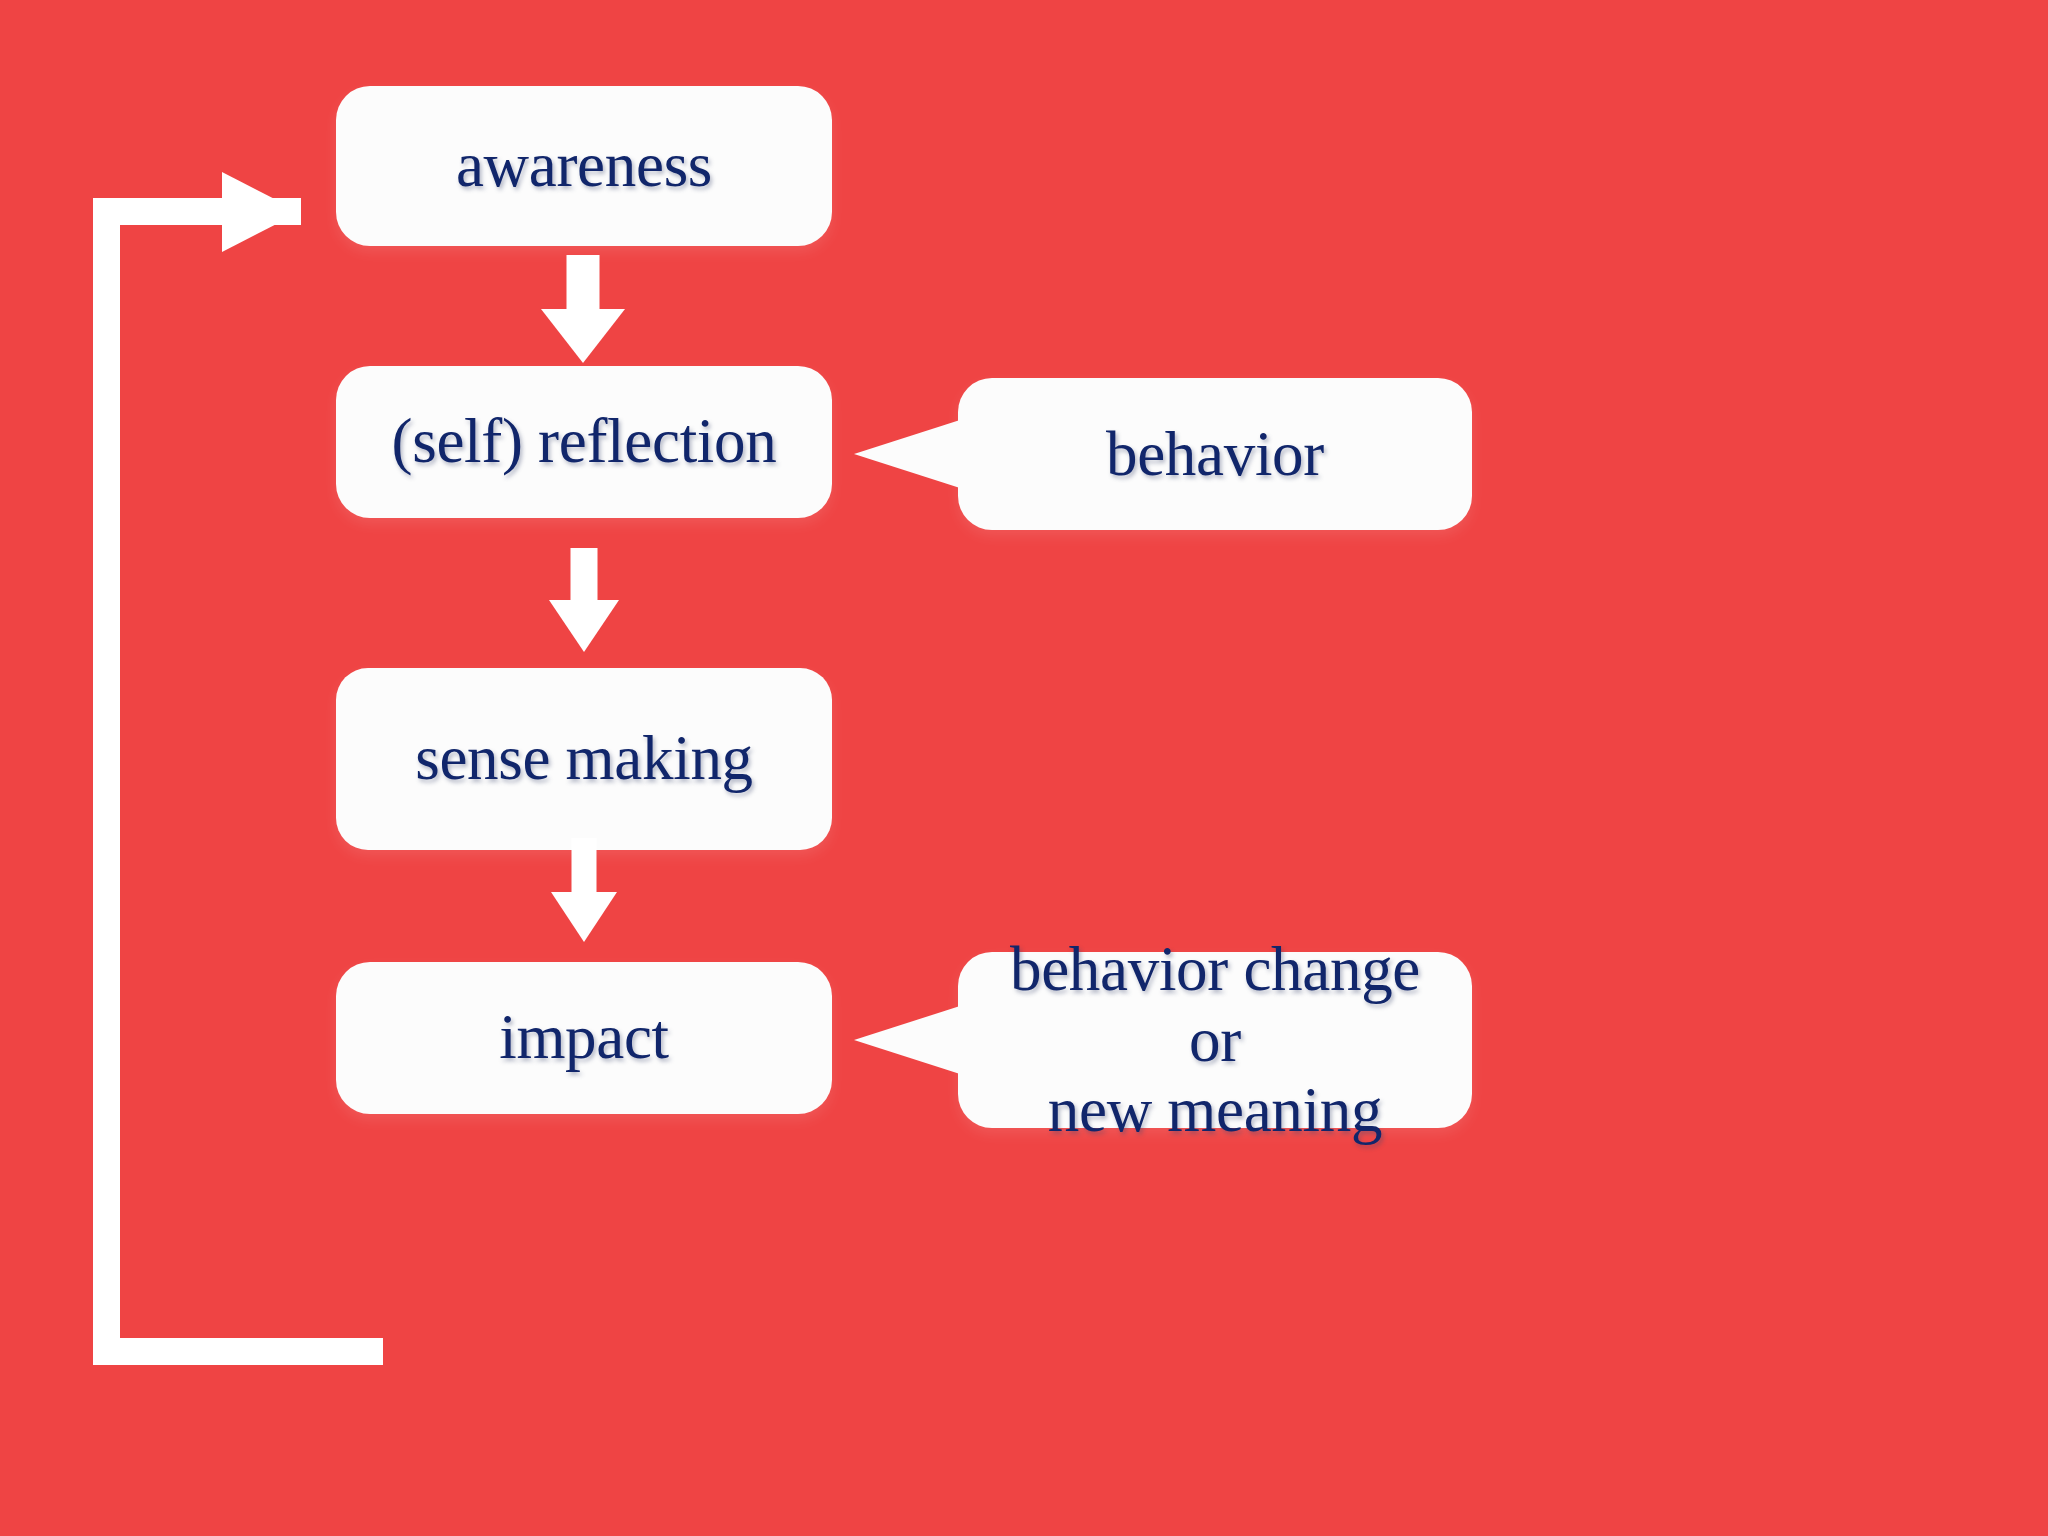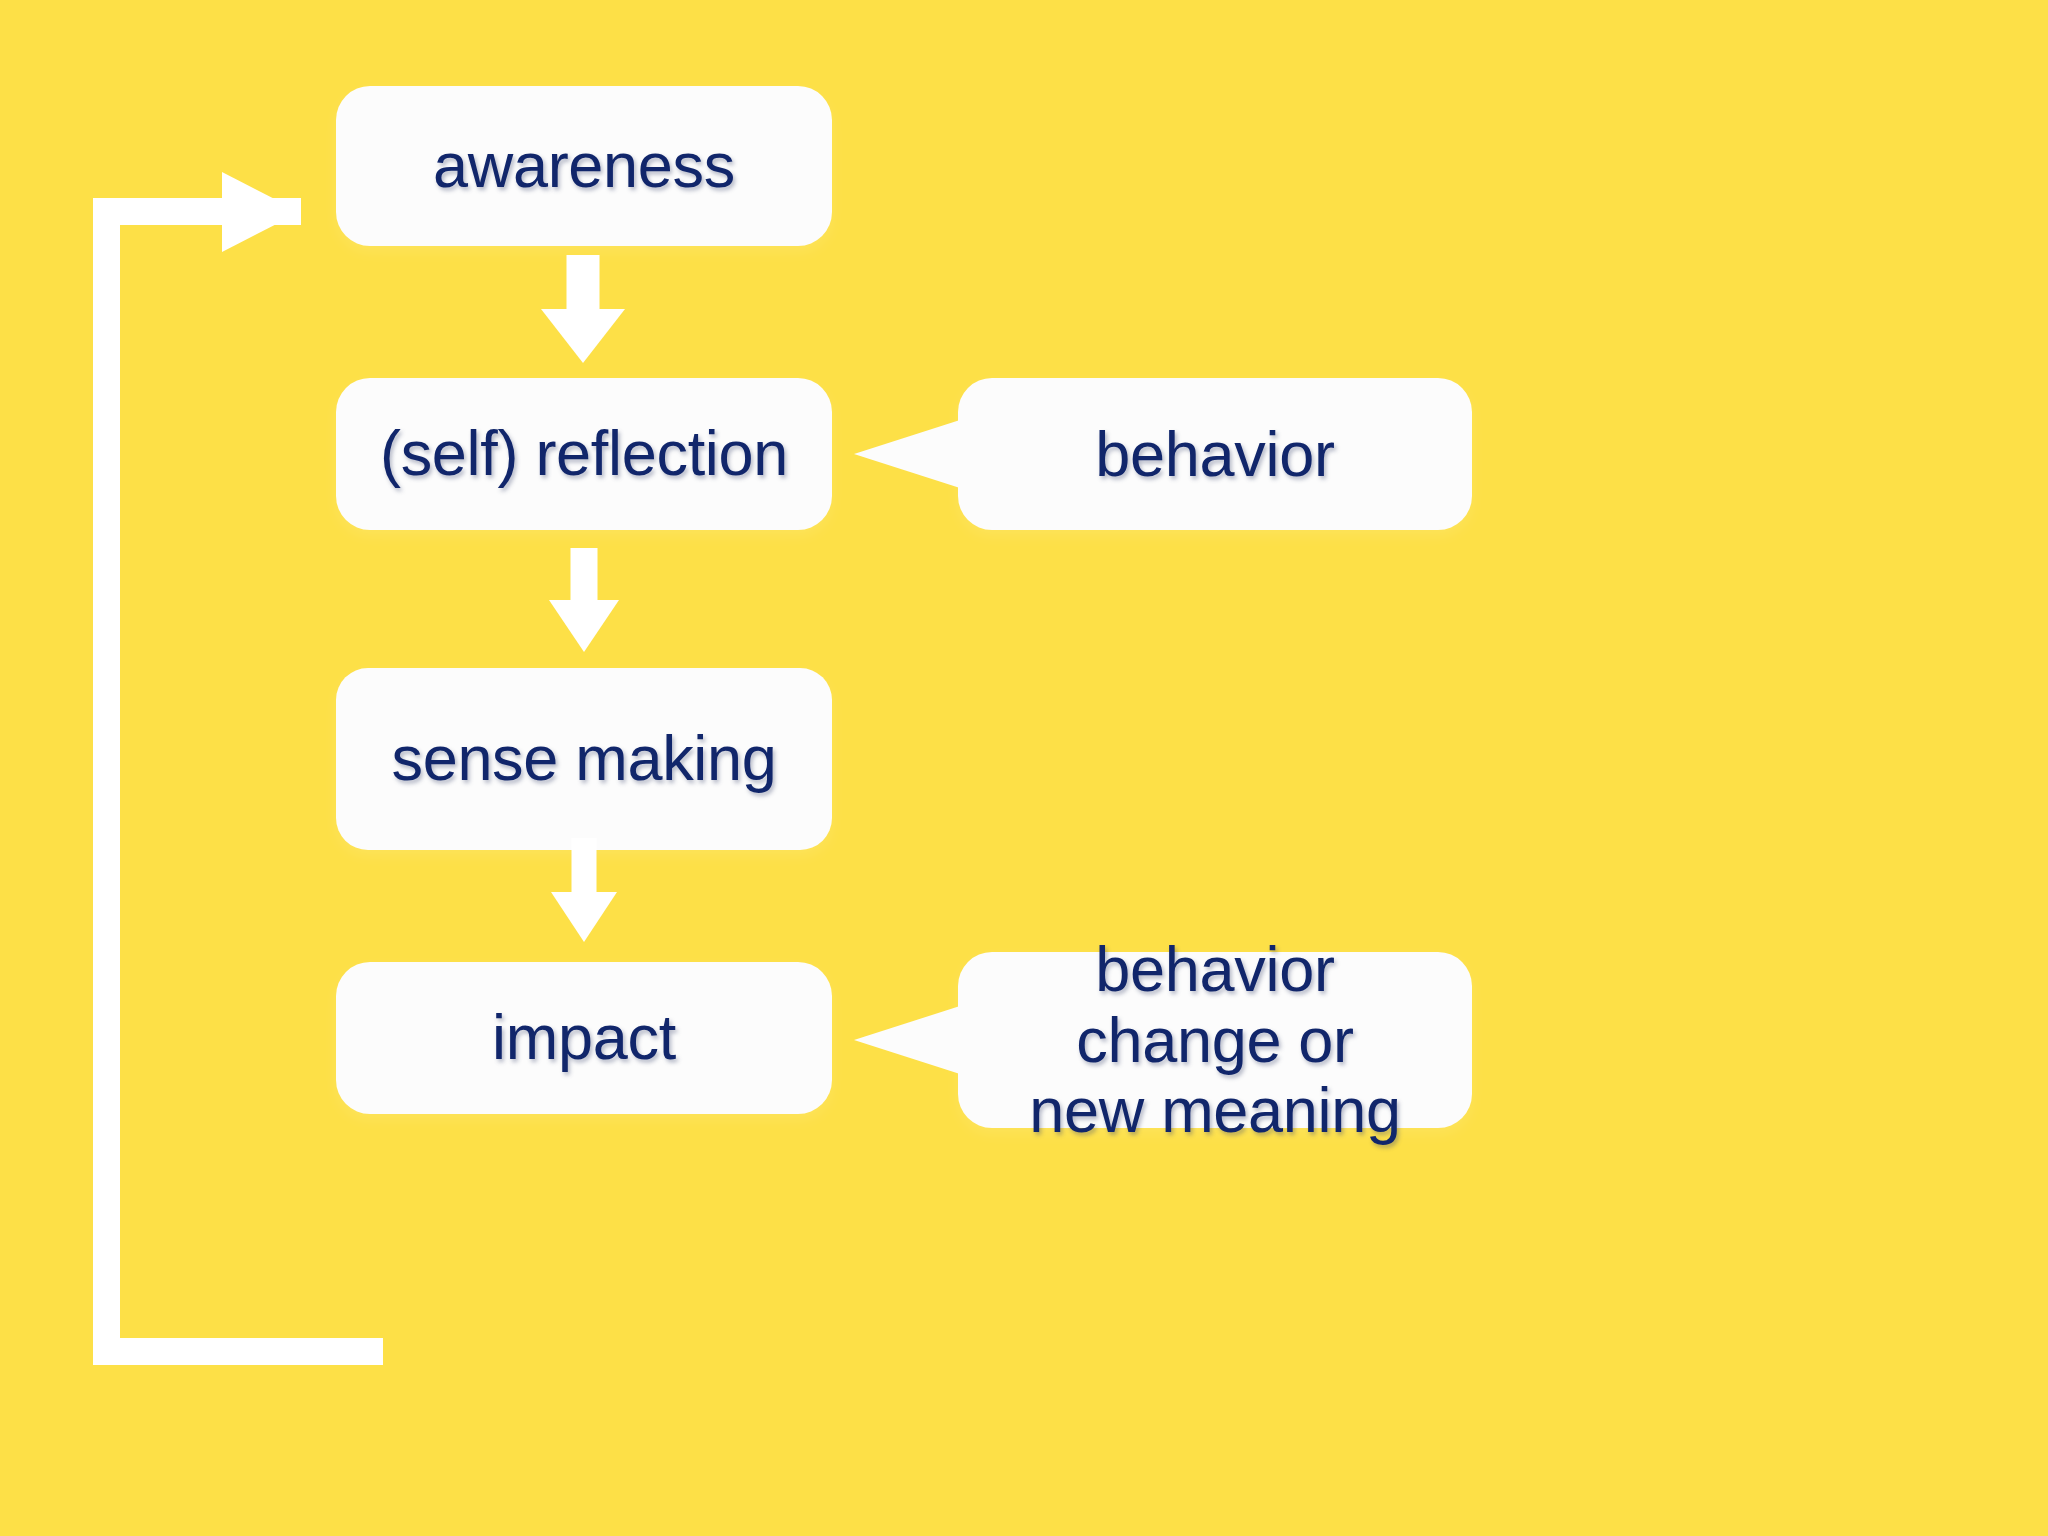--- a/index.html
+++ b/index.html
@@ -5,23 +5,23 @@
 <style>
   html, body {
     margin: 0;
     padding: 0;
     background: #000000;
   }
   #stage {
     position: relative;
     width: 2048px;
     height: 1536px;
-    background: #fde047;
+    background: #ef4444;
     overflow: hidden;
-    font-family: Liberation Sans, sans-serif;
+    font-family: Liberation Serif, serif;
   }
 
   
   .proc-box {
     position: absolute;
     background: #fcfcfc;
     border-radius: 34px;
     box-sizing: border-box;
     display: flex;
     align-items: center;
@@ -136,21 +136,21 @@
   <div class="proc-box" style="left:336px; top:86px; width:496px; height:160px;">
     <span class="proc-label">awareness</span>
   </div>
 
 
   <div class="down-arrow" style="left:533px; top:255px; width:100px; height:108px;">
     <div class="shaft" style="width:33px; height:62px;"></div>
     <div class="head" style="border-left-width:42px; border-right-width:42px; border-top-width:54px;"></div>
   </div>
 
-  <div class="proc-box" style="left:336px; top:378px; width:496px; height:152px;">
+  <div class="proc-box" style="left:336px; top:366px; width:496px; height:152px;">
     <span class="proc-label">(self) reflection</span>
   </div>
 
   <div class="callout" style="left:958px; top:378px; width:514px; height:152px;">
     <div class="callout-body">
       <span class="callout-label">behavior</span>
     </div>
     <div class="callout-tail"></div>
   </div>
 

